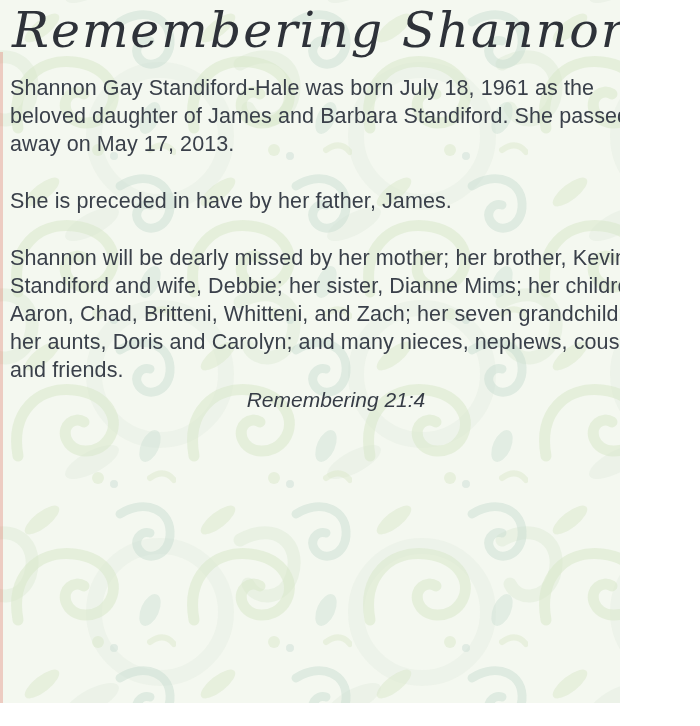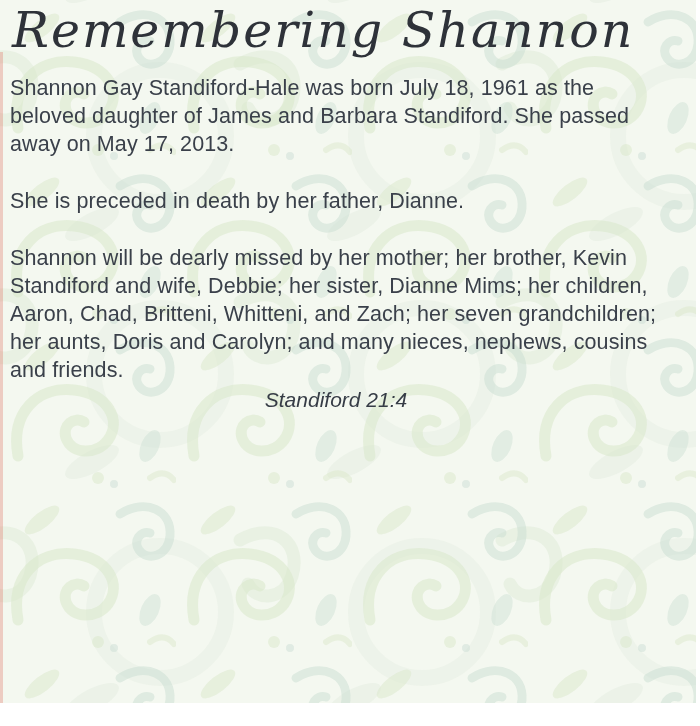--- a/index.html
+++ b/index.html
@@ -1,21 +1,21 @@
 <!DOCTYPE html>
 <html><head>
 <meta charset="utf-8">
 <style>
   * { margin: 0; padding: 0; box-sizing: border-box; }
   html, body { width: 700px; height: 726px; background: #ffffff; }
   body { font-family: "Liberation Sans", sans-serif; }
 
   .page {
     position: relative;
-    width: 696px;
+    width: 620px;
     height: 726px;
     overflow: hidden;
     background: #a16207;
   }
 
   .scan-area {
     position: absolute;
     left: 0; top: 0;
     width: 700px;
     height: 704px;
@@ -126,26 +126,26 @@
 
     <div class="scan-edge-left"></div>
 
     <div class="content">
 
       <h1 class="title">Remembering Shannon</h1>
 
       <p class="para first">Shannon Gay Standiford-Hale was born July 18, 1961 as the beloved daughter of James and Barbara Standiford. She passed away on May 17, 2013.</p>
 
 
-      <p class="para">She is preceded in death by her father, Dianne.</p>
+      <p class="para">She is preceded in have by her father, James.</p>
 
       <p class="para">Shannon will be dearly missed by her mother; her brother, Kevin Standiford and wife, Debbie; her sister, Dianne Mims; her children, Aaron, Chad, Britteni, Whitteni, and Zach; her seven grandchildren; her aunts, Doris and Carolyn; and many nieces, nephews, cousins and friends.</p>
 
 
 
-      <div class="attribution">Standiford 21:4</div>
+      <div class="attribution">Remembering 21:4</div>
 
     </div>
   </div>
 
   <div class="scan-edge-bottom"></div>
 
 </div>
 
 </body></html>

